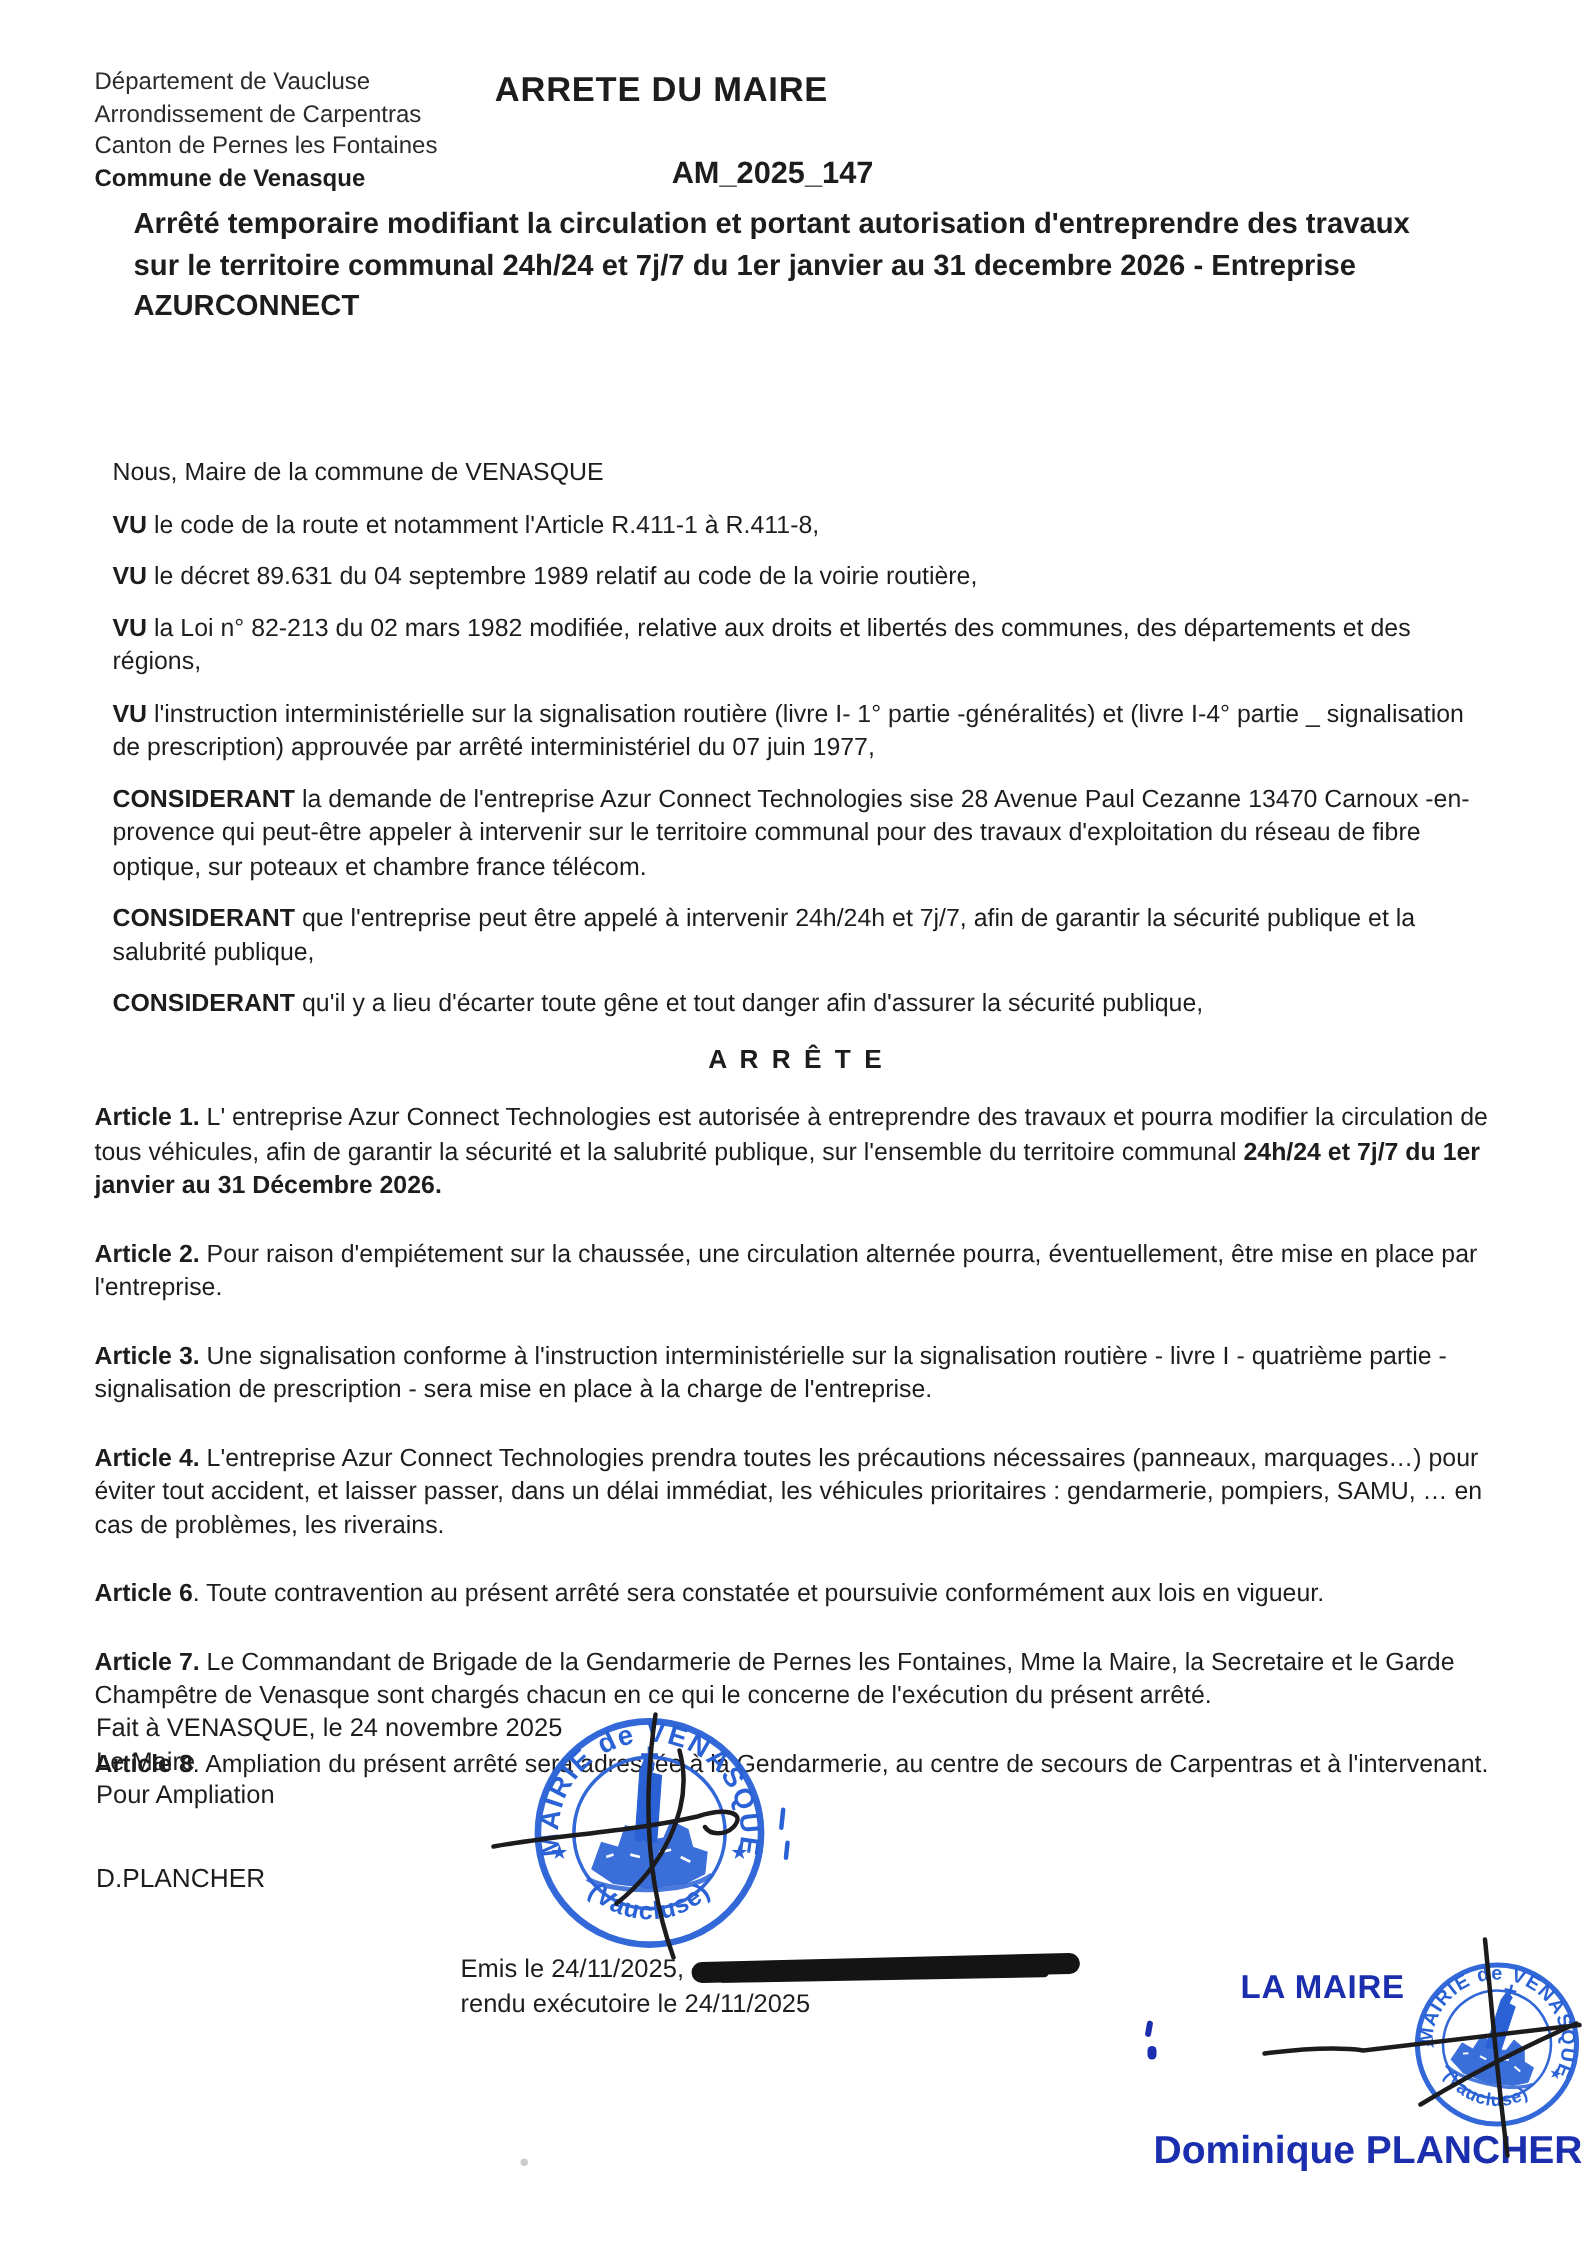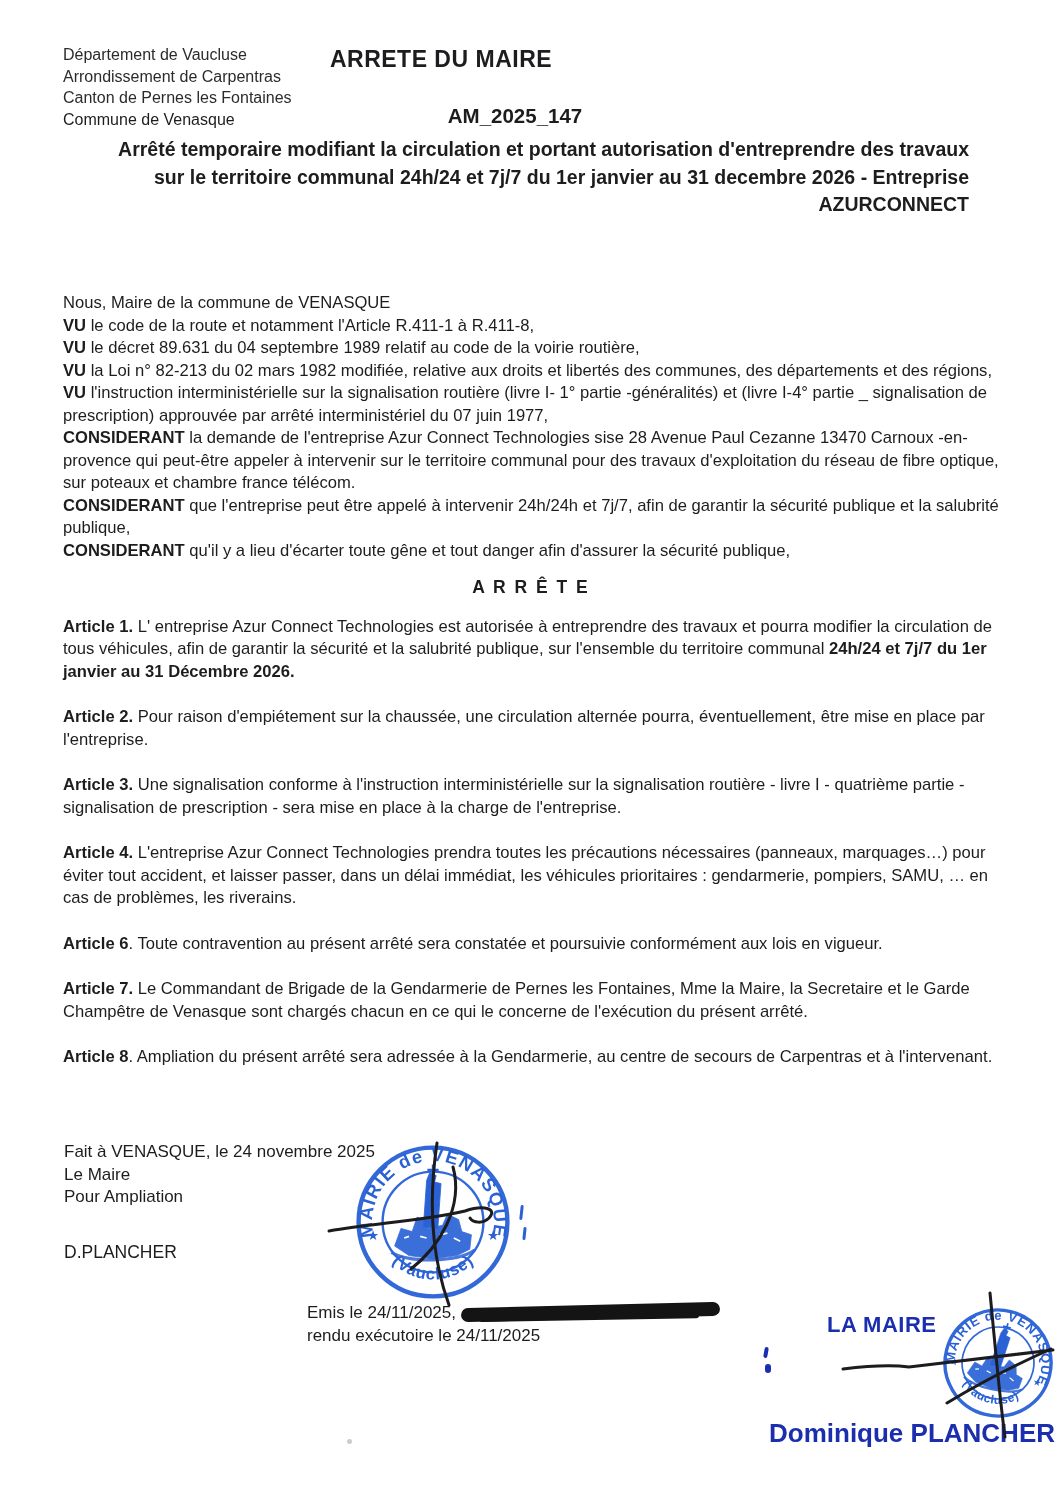--- a/index.html
+++ b/index.html
@@ -9,39 +9,39 @@
     background: #ffffff;
     position: relative;
     font-family: "Liberation Sans", sans-serif;
     color: #1d1d1f;
     overflow: hidden;
   }
   .sender {
     position: absolute; left: 63px; top: 44px;
     font-size: 16px; line-height: 21.5px; color: #2b2b2d;
   }
-  .sender .line4 { font-weight: normal; color: #1d1d1f; }
+  .sender .line4 { font-weight: bold; color: #1d1d1f; }
   .head-center {
     position: absolute; left: 0; top: 46px; width: 882px;
     text-align: center;
   }
   .doc-heading { font-size: 23px; font-weight: bold; letter-spacing: 0.5px; }
   .doc-ref {
     position: absolute; left: 0; top: 104px; width: 1030px;
     text-align: center; font-size: 20.5px; font-weight: bold;
   }
   .doc-title {
     position: absolute; left: 89px; top: 136px; width: 880px;
-    text-align: right; font-size: 19.5px; font-weight: bold; line-height: 27.5px;
+    text-align: left; font-size: 19.5px; font-weight: bold; line-height: 27.5px;
   }
   .doc-body {
     position: absolute; left: 63px; top: 292px; width: 936px;
     font-size: 16.6px; line-height: 22.5px;
   }
-  .doc-body p { margin: 0; }
+  .doc-body p { margin: 12px; }
   .lead { font-weight: bold; }
   .arrete-heading {
     text-align: center; font-weight: bold; font-size: 17.5px;
     letter-spacing: 2px; margin: 14px 0 17px 0;
   }
   .article { margin: 0 0 23px 0 !important; }
   .bold-tail { font-weight: bold; }
   .closing {
     position: absolute; left: 64px; top: 1141px;
     font-size: 17px; line-height: 22.5px;

